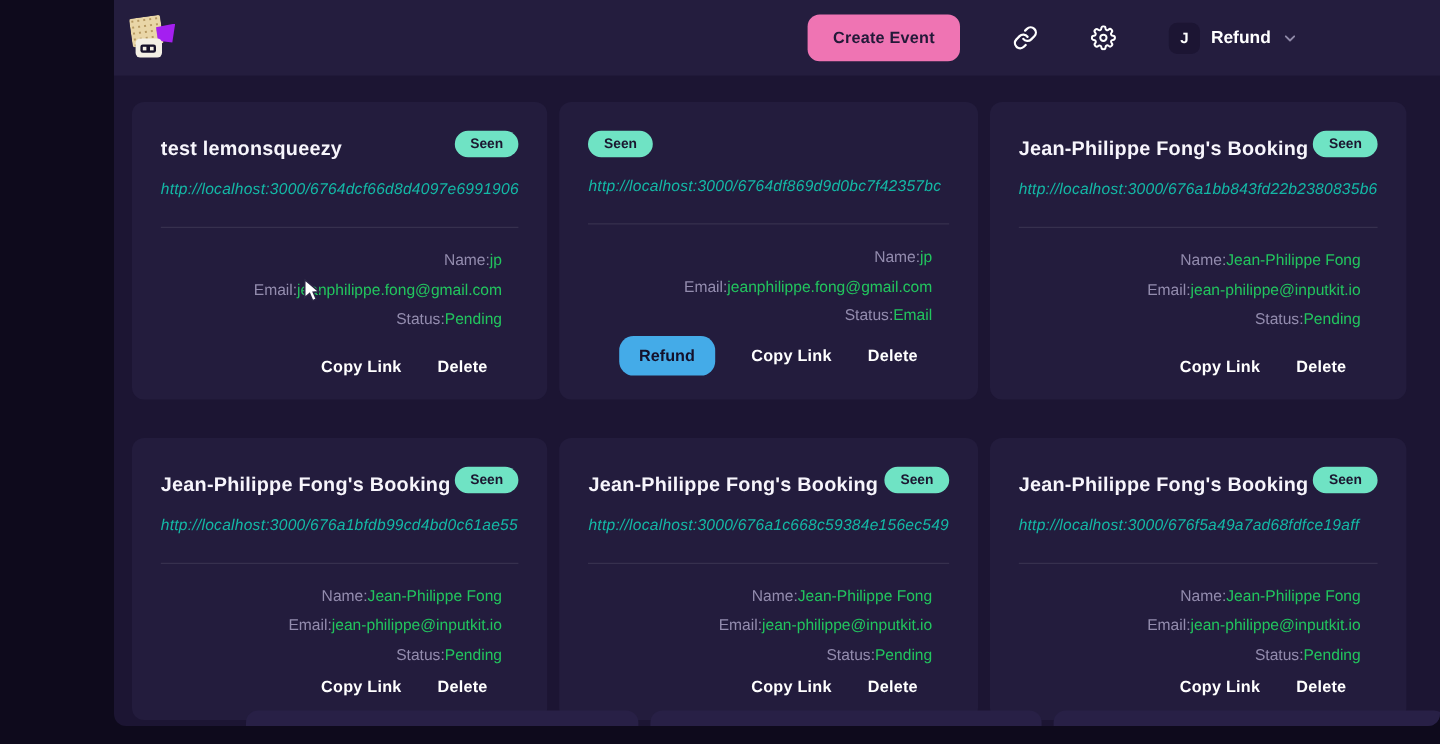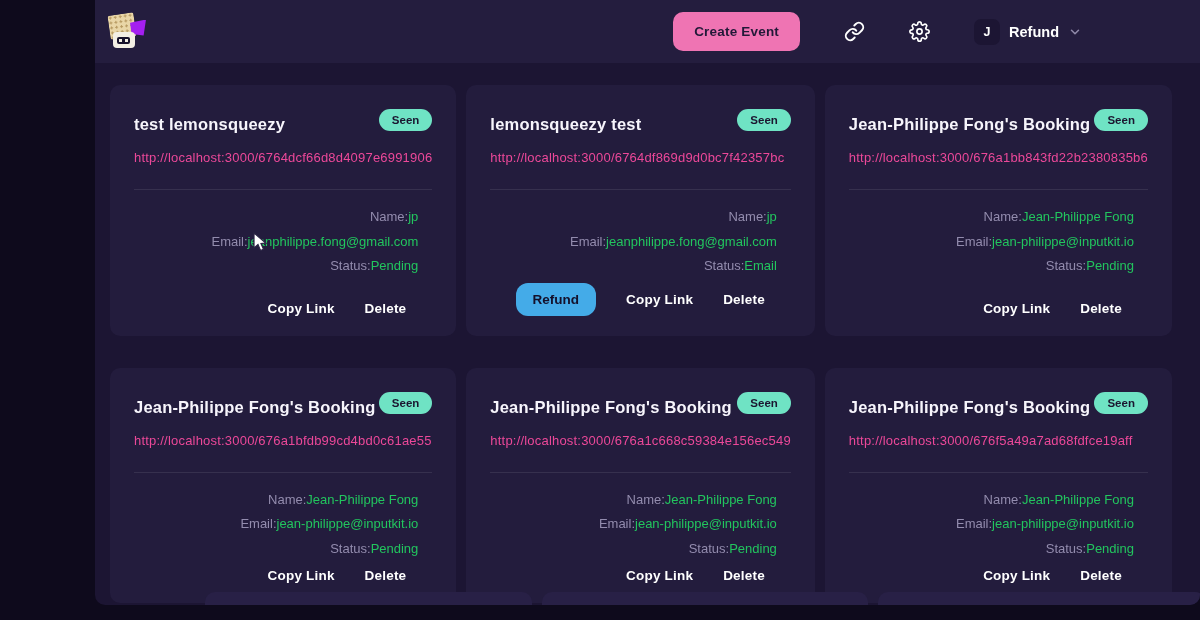--- a/index.html
+++ b/index.html
@@ -79,22 +79,22 @@
     min-height:235px; padding:22px 24px 20px 24px;
     display:flex; flex-direction:column;
   }
   .card-head { display:flex; justify-content:space-between; align-items:flex-start; }
   .card-title { font-size:16.5px; font-weight:700; color:#f7f5fc; letter-spacing:.2px; padding-top:8px; }
   .badge {
     background:#6fe3c4; color:#1b1630; font-size:11.5px; font-weight:700;
     border-radius:999px; padding:5px 13px; white-space:nowrap; margin-top:2px;
   }
   .card-url {
-    display:block; margin-top:16px; color:#ec4899; font-size:13px;
-    text-decoration:none; cursor:pointer; letter-spacing:.2px; white-space:nowrap;
+    display:block; margin-top:16px; color:#14b8a6; font-size:13px;
+    text-decoration:none; cursor:pointer; letter-spacing:.2px; white-space:nowrap;font-style:italic;
   }
   .divider { border:none; border-top:1px solid rgba(255,255,255,0.09); margin-top:24px; }
   .details { margin-top:19px; padding-right:14px; }
   .details .row { display:flex; justify-content:flex-end; margin-bottom:9.5px; font-size:13px; }
   .details dt { color:#938cae; font-weight:400; }
   .details dd { color:#22c55e; font-weight:400; }
   .actions {
     margin-top:auto; display:flex; justify-content:flex-end; align-items:center;
     gap:30px; padding-right:26px;
   }
@@ -187,21 +187,20 @@
     </dl>
     <div class="actions">
 
       <button class="text-btn">Copy Link</button>
       <button class="text-btn">Delete</button>
     </div>
   </article>
 
   <article class="card">
     <div class="card-head">
-      <h2 class="card-title">lemonsqueezy test</h2>
       <span class="badge">Seen</span>
     </div>
     <a class="card-url">http://localhost:3000/6764df869d9d0bc7f42357bc</a>
     <hr class="divider">
     <dl class="details">
       <div class="row">
         <dt>Name:</dt>
         <dd>jp</dd>
       </div>
       <div class="row">

